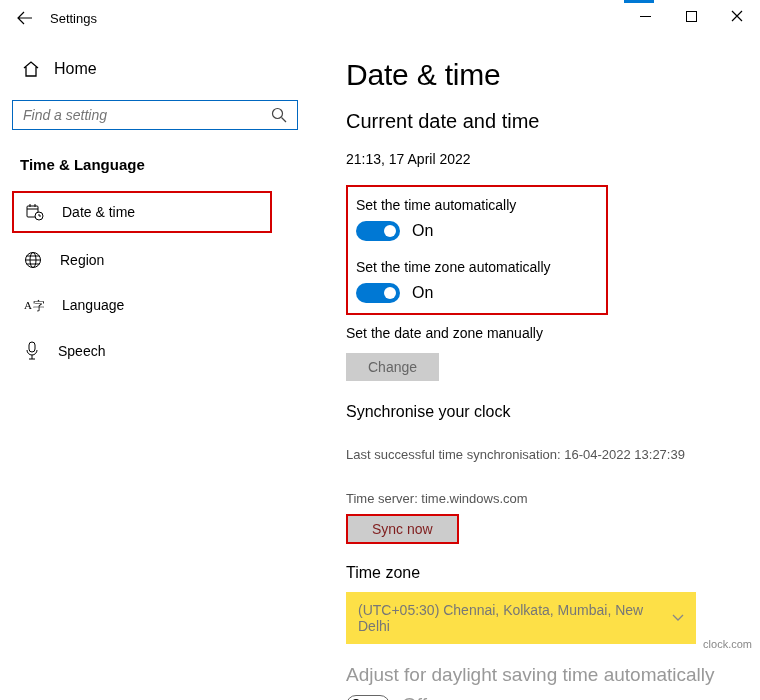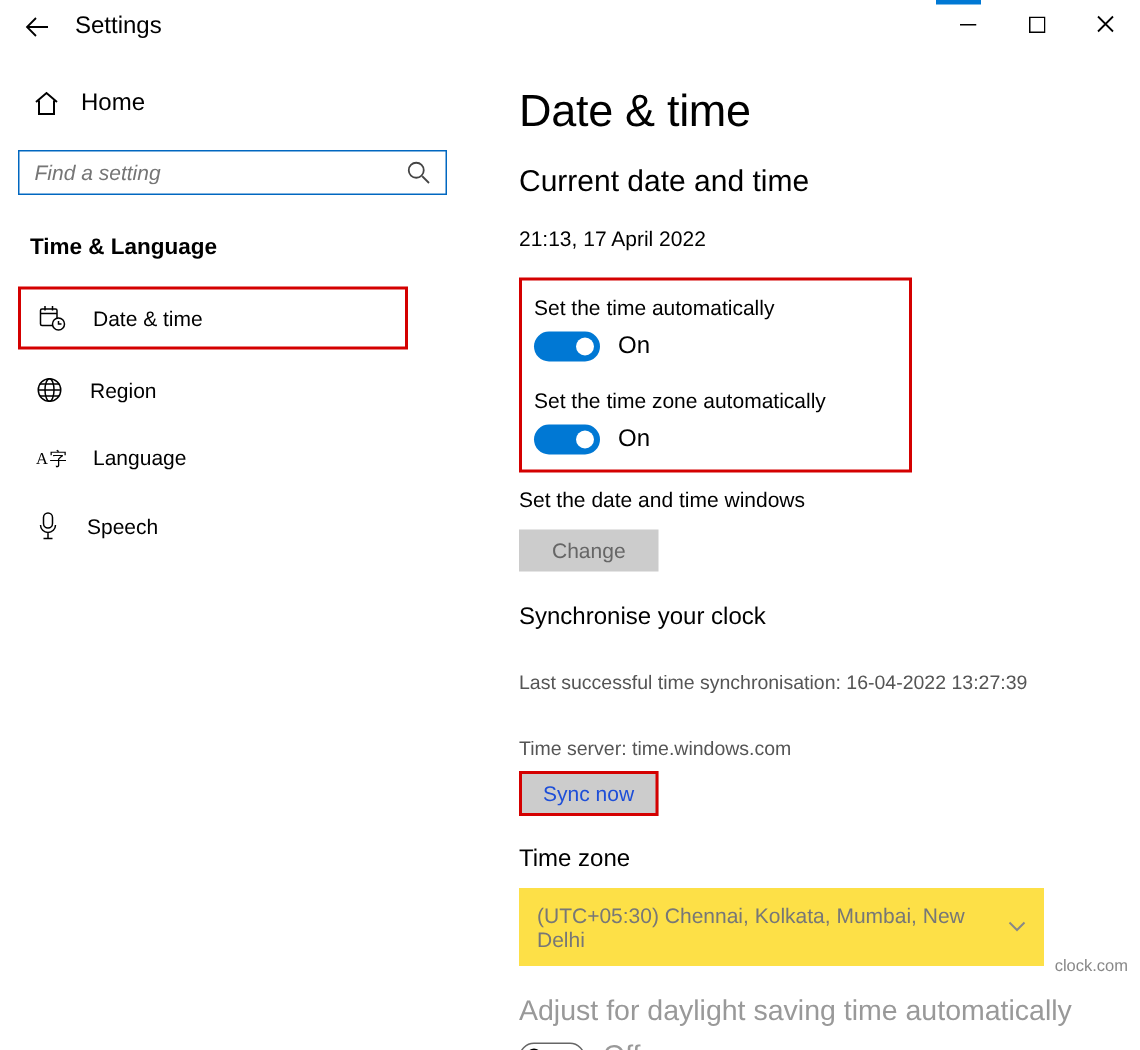--- a/index.html
+++ b/index.html
@@ -1,19 +1,19 @@
 <!DOCTYPE html>
 <html><head>
   <meta charset="utf-8">
   <style>
     * { box-sizing: border-box; margin: 0; padding: 0; }
     body { font-family: "Segoe UI", sans-serif; background: #fff; color: #000; width: 760px; height: 700px; overflow: hidden; position: relative; }
     .titlebar { display: flex; align-items: center; height: 36px; padding-left: 12px; }
     .titlebar .back { width: 26px; height: 26px; display: flex; align-items: center; justify-content: center; cursor: pointer; margin-right: 12px; }
-    .titlebar .title { font-size: 16px; }
+    .titlebar .title { font-size: 13px; }
     .winctrl { position: absolute; top: 0; right: 0; display: flex; }
     .winctrl div { width: 46px; height: 32px; display: flex; align-items: center; justify-content: center; cursor: pointer; }
     .content { display: flex; position: absolute; top: 36px; bottom: 0; left: 0; right: 0; }
     .sidebar { width: 320px; padding: 16px 12px; }
     .home { display: flex; align-items: center; padding: 8px 10px; margin-bottom: 14px; cursor: pointer; }
     .home svg { margin-right: 14px; }
     .searchbox { display: flex; align-items: center; justify-content: space-between; border: 1.5px solid #0067c0; padding: 6px 10px; width: 286px; margin-bottom: 26px; }
     .searchbox input { border: none; outline: none; font-size: 14px; font-style: italic; color: #666; width: 240px; background: transparent; }
     .category { font-weight: 600; font-size: 15px; margin: 0 0 18px 8px; }
     .nav-item { display: flex; align-items: center; padding: 10px 12px; margin-bottom: 8px; cursor: pointer; font-size: 14px; }
@@ -26,21 +26,21 @@
     .redbox { border: 2.5px solid #d40000; padding: 10px 14px 10px 8px; width: 262px; margin-bottom: 10px; }
     .label { font-size: 14px; margin-bottom: 8px; }
     .toggle-row { display: flex; align-items: center; margin-bottom: 12px; }
     .toggle-row:last-child { margin-bottom: 0; }
     .toggle { width: 44px; height: 20px; border-radius: 10px; position: relative; cursor: pointer; margin-right: 12px; }
     .toggle.on { background: #0078d4; }
     .toggle.on::after { content: ''; position: absolute; width: 12px; height: 12px; background: #fff; border-radius: 50%; right: 4px; top: 4px; }
     .toggle.off { background: #fff; border: 1.5px solid #666; }
     .toggle.off::after { content: ''; position: absolute; width: 10px; height: 10px; background: #000; border-radius: 50%; left: 4px; top: 3px; }
     .btn { display: inline-block; padding: 6px 22px; background: #ccc; color: #666; font-size: 14px; border: none; cursor: pointer; margin-top: 4px; margin-bottom: 22px; }
-    .sync-btn { display: inline-block; padding: 5px 14px; background: #ccc; color: #1d4ed8; font-size: 14px; border: 2.5px solid #d40000; cursor: pointer; margin-top: 6px; margin-bottom: 20px; }
+    .sync-btn { display: inline-block; padding: 5px 24px; background: #ccc; color: #7f1d1d; font-size: 14px; border: 2.5px solid #d40000; cursor: pointer; margin-top: 6px; margin-bottom: 20px; }
     .section-h { font-size: 16px; font-weight: 400; margin-bottom: 10px; }
     .info { font-size: 13px; color: #555; line-height: 1.5; margin-top: 24px; }
     .dropdown { width: 350px; background: #fde047; color: #777; padding: 10px 12px; font-size: 14px; margin-top: 6px; margin-bottom: 20px; cursor: default; display: flex; justify-content: space-between; align-items: center; }
     .dst { color: #999; font-size: 19px; }
     .watermark { position: absolute; bottom: 50px; right: 8px; font-size: 11px; color: #888; }
     .accent { position: absolute; top: 0; right: 106px; width: 30px; height: 3px; background: #0078d4; }
   </style>
 </head>
 <body>
 
@@ -139,21 +139,21 @@
         <span>On</span>
       </div>
       <div style="height:6px"></div>
       <div class="label">Set the time zone automatically</div>
       <div class="toggle-row">
         <div class="toggle on"></div>
         <span>On</span>
       </div>
     </div>
 
-    <div class="label">Set the date and time windows</div>
+    <div class="label">Set the date and zone manually</div>
     <button class="btn" disabled="">Change</button>
 
     <div class="section-h">Synchronise your clock</div>
     <div class="info">Last successful time synchronisation: 16-04-2022 13:27:39</div>
     <div class="info">Time server: time.windows.com</div>
     <button class="sync-btn">Sync now</button>
 
     <div class="section-h">Time zone</div>
     <div class="dropdown">
       <span>(UTC+05:30) Chennai, Kolkata, Mumbai, New Delhi</span>

